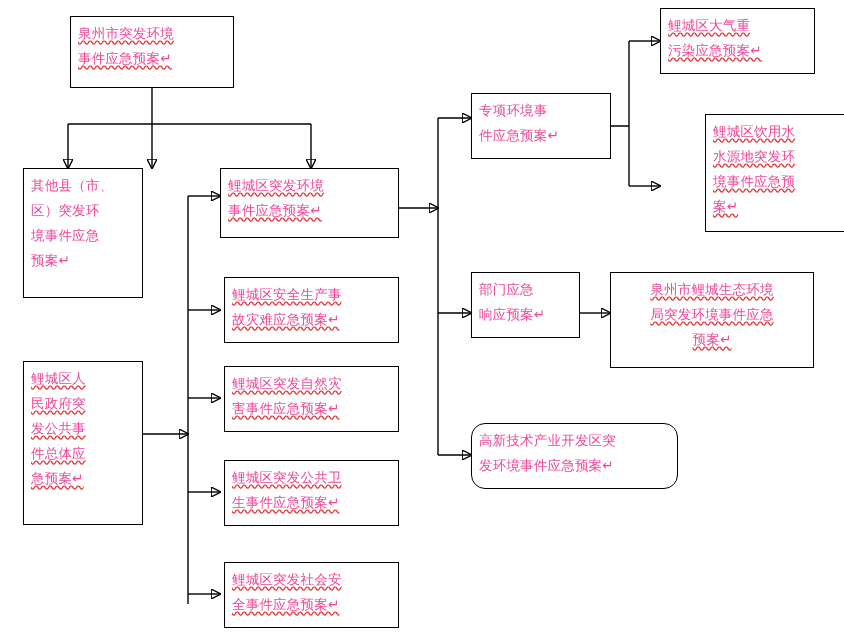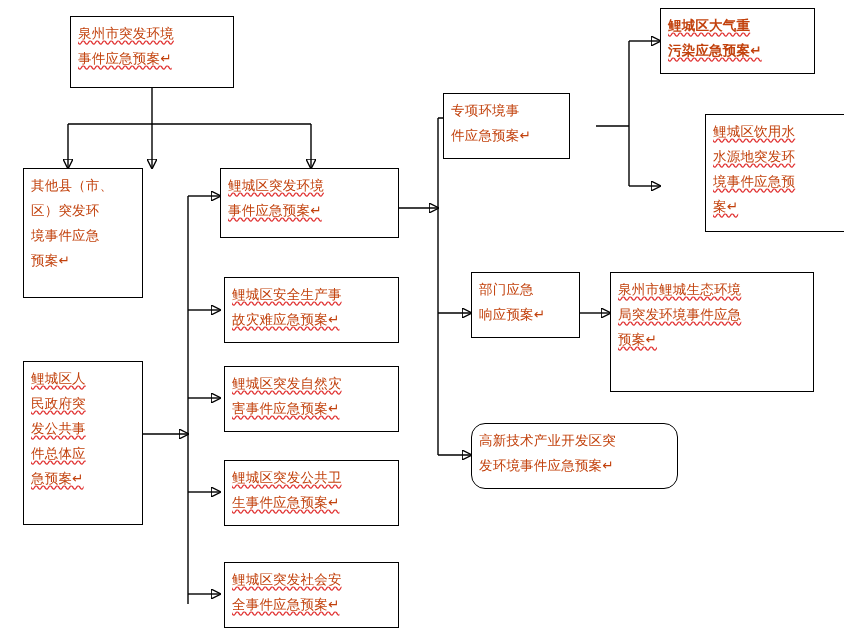--- a/index.html
+++ b/index.html
@@ -13,21 +13,21 @@
     height: 638px;
     background: #ffffff;
     font-family: "DejaVu Sans", "Liberation Sans", sans-serif;
     overflow: hidden;
   }
   .node {
     position: absolute;
     box-sizing: border-box;
     border: 1px solid #000000;
     background: #ffffff;
-    color: #c2410c;
+    color: #ec4899;
     font-size: 13.5px;
     line-height: 25px;
     padding: 4px 7px;
     letter-spacing: 0.2px;
   }
   .node .txt {
     display: block;
     white-space: pre-wrap;
   }
   
@@ -132,43 +132,43 @@
   <div class="node wavy" style="left:224px; top:460px; width:175px; height:66px;">
     <span class="txt">鲤城区突发公共卫
 生事件应急预案↵</span>
   </div>
 
   <div class="node wavy" style="left:224px; top:562px; width:175px; height:66px;">
     <span class="txt">鲤城区突发社会安
 全事件应急预案↵</span>
   </div>
 
-  <div class="node" style="left:443px; top:93px; width:127px; height:66px;">
+  <div class="node" style="left:471px; top:93px; width:140px; height:66px;">
     <span class="txt">专项环境事
 件应急预案↵</span>
   </div>
 
-  <div class="node wavy" style="left:660px; top:8px; width:155px; height:66px;font-weight:bold;">
+  <div class="node wavy" style="left:660px; top:8px; width:155px; height:66px;">
     <span class="txt">鲤城区大气重
 污染应急预案↵</span>
   </div>
 
   <div class="node wavy" style="left:660px; top:114px; width:155px; height:118px;margin-left:45px;">
     <span class="txt">鲤城区饮用水
 水源地突发环
 境事件应急预
 案↵</span>
   </div>
 
   <div class="node" style="left:471px; top:272px; width:109px; height:66px;">
     <span class="txt">部门应急
 响应预案↵</span>
   </div>
 
-  <div class="node wavy" style="left:610px; top:272px; width:204px; height:120px;">
+  <div class="node wavy" style="left:610px; top:272px; width:204px; height:96px;text-align:center;">
     <span class="txt">泉州市鲤城生态环境
 局突发环境事件应急
 预案↵</span>
   </div>
 
   <div class="node" style="left:471px; top:423px; width:207px; height:66px;border-radius:14px;">
     <span class="txt">高新技术产业开发区突
 发环境事件应急预案↵</span>
   </div>
 

